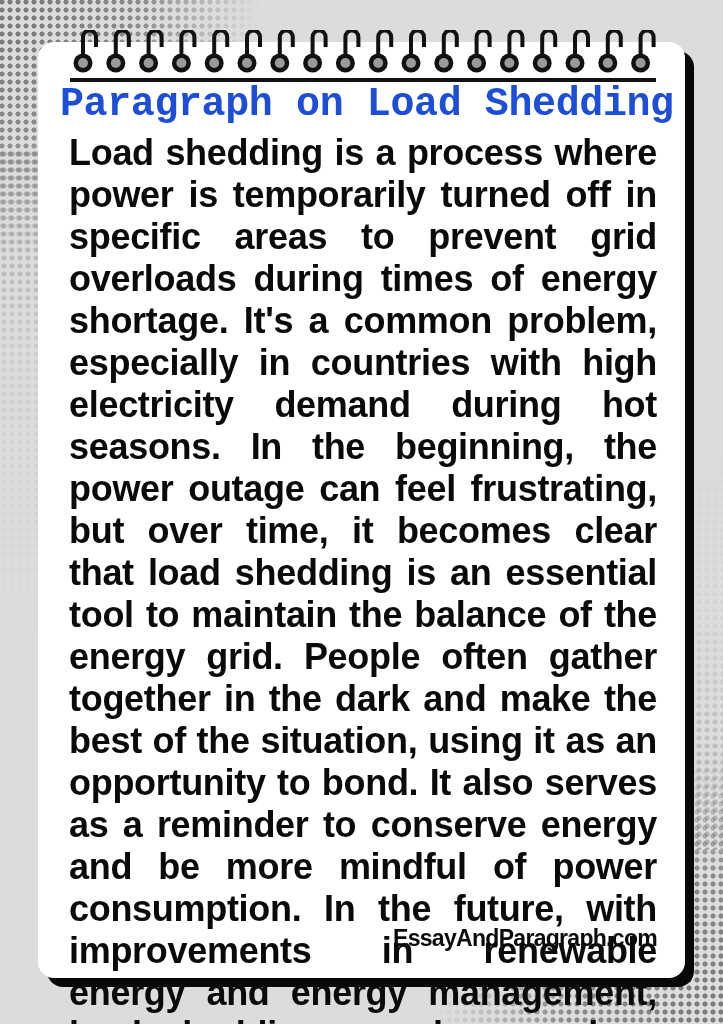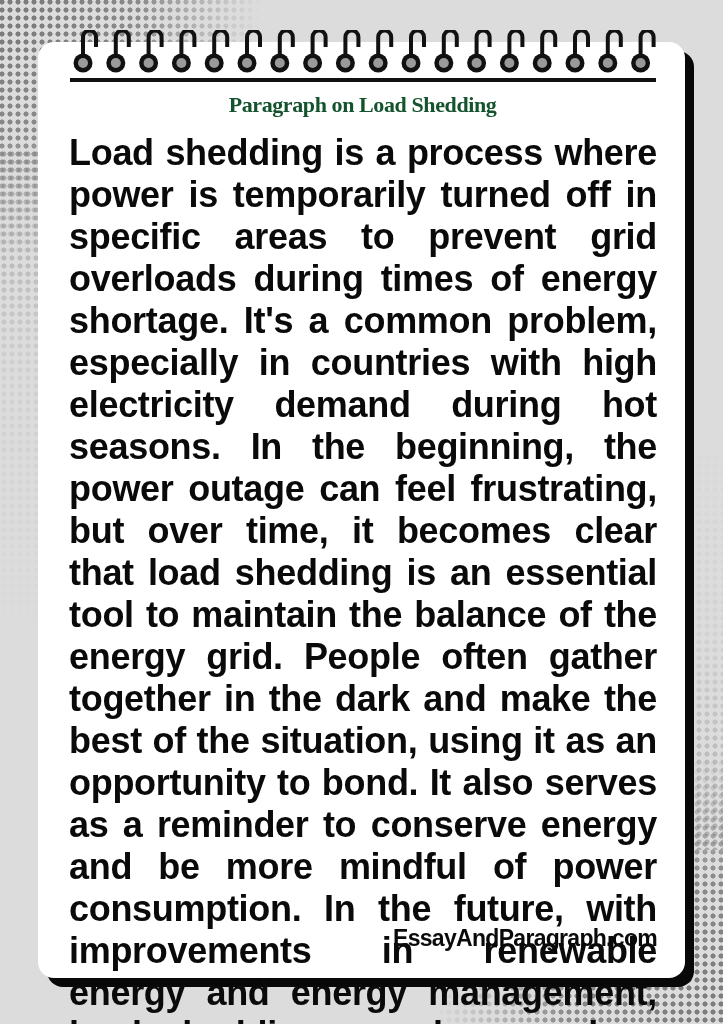--- a/index.html
+++ b/index.html
@@ -116,26 +116,26 @@
   }
 
   #title-rule {
     width: 586px;
     height: 4px;
     background: #111111;
     margin: 0 auto 2px auto;
   }
 
   #doc-title {
-    font-family: Liberation Serif, serif;
+    font-family: Liberation Mono, monospace;
     font-weight: bold;
-    font-size: 22px;
+    font-size: 40px;
     line-height: 42px;
     letter-spacing: -0.4px;
-    color: #14532d;
+    color: #1d4ed8;
     text-align: center;
     margin: 0 0 6px 0;
     white-space: nowrap;
   }
 
   #body-text {
     font-family: "Liberation Sans", sans-serif;
     font-weight: bold;
     font-size: 36px;
     line-height: 42px;

